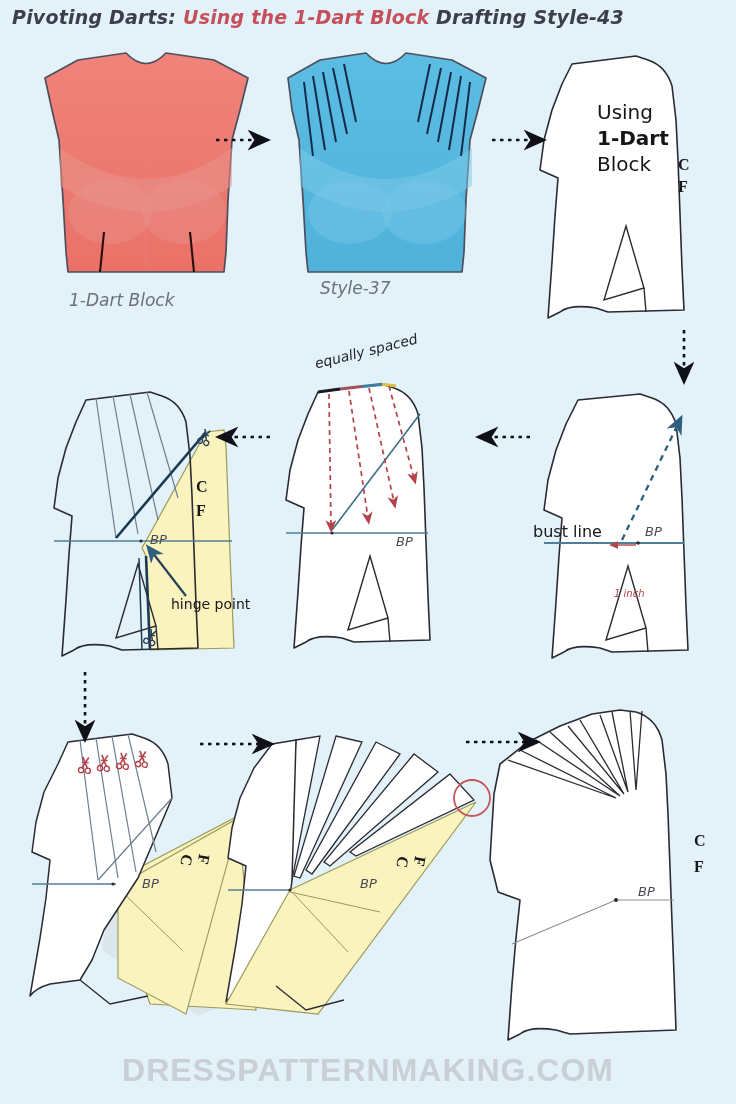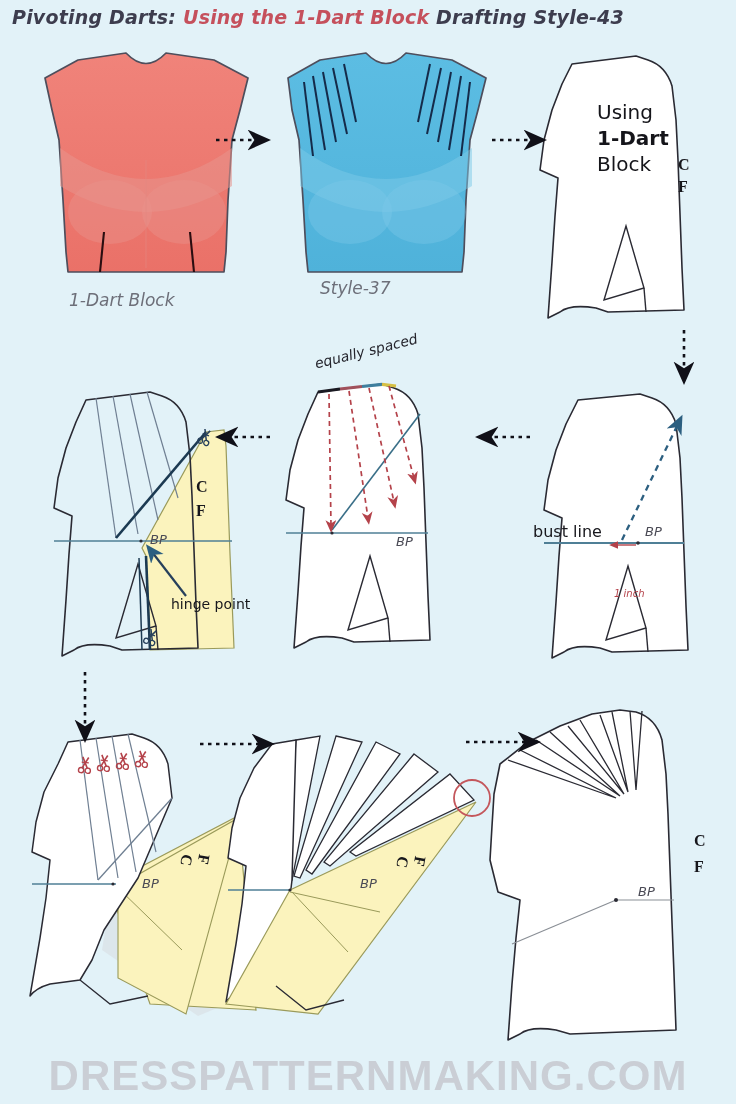--- a/index.html
+++ b/index.html
@@ -26,21 +26,21 @@
   .caption{
     position:absolute;
     font-family:"DejaVu Sans", sans-serif;
     font-size:17px;font-style:italic;
     color:#6d6f79;white-space:nowrap;
   }
   .watermark{
     position:absolute;left:0;right:0;top:1052px;
     text-align:center;
     font-family:"Liberation Sans", sans-serif;
-    font-size:42px;font-weight:bold;
+    font-size:32px;font-weight:bold;
     letter-spacing:1px;
     color:#c9cdd4;
     opacity:.95;
   }
   .lbl{
     position:absolute;white-space:nowrap;
     font-family:"DejaVu Sans", sans-serif;
     color:#17171c;
   }
   .lbl-script{font-family:"DejaVu Sans", sans-serif;font-style:italic;}

